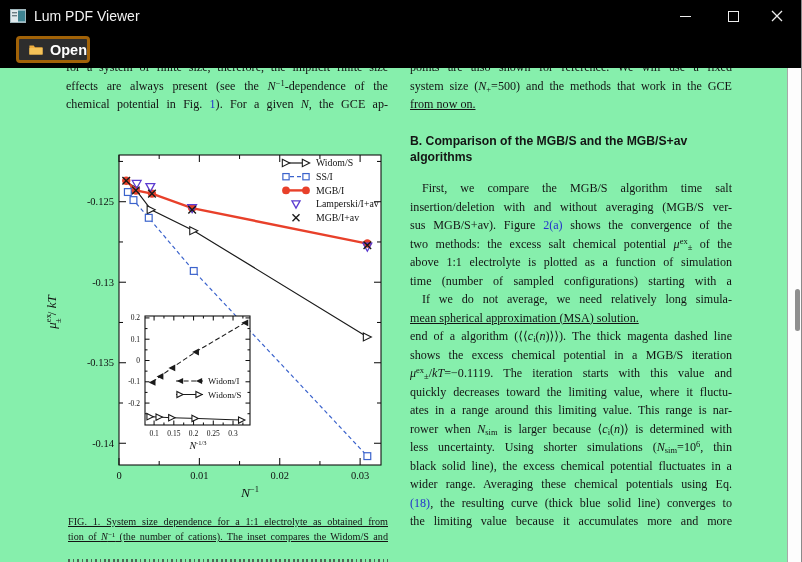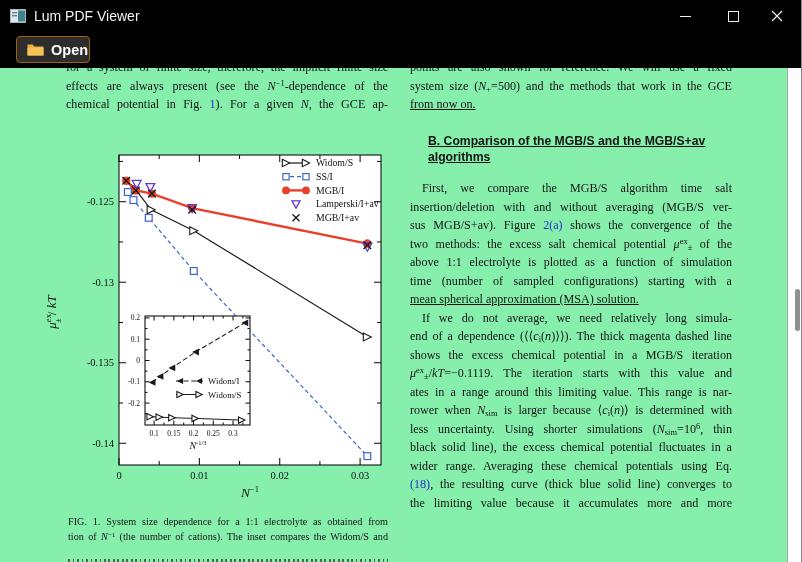--- a/index.html
+++ b/index.html
@@ -9,21 +9,21 @@
   .titlebar{position:absolute;top:0;left:0;width:802px;height:32px;background:#000;}
   .app-icon{position:absolute;left:10px;top:8px;width:16px;height:16px;}
   .win-title{position:absolute;left:34px;top:0;height:32px;line-height:32px;color:#f2f2f2;
        font-family:"Liberation Sans",sans-serif;font-size:14px;}
   .winbtn{position:absolute;top:1px;width:34px;height:30px;display:flex;align-items:center;justify-content:center;}
   .btn-min{right:100px;} .btn-max{right:52px;} .btn-close{right:8px;}
   .glyph-min{width:11px;height:0;border-top:1.4px solid #ededed;}
   .glyph-max{width:9px;height:9px;border:1.4px solid #ededed;}
   .toolbar{position:absolute;top:32px;left:0;width:802px;height:36px;background:#000;}
   .open-btn{position:absolute;left:16px;top:4px;width:74px;height:27px;background:#2d2d2d;
-       border:1px solid #a16207;border-radius:4px;display:flex;align-items:center;gap:7px;
+       border:3px solid #a16207;border-radius:4px;display:flex;align-items:center;gap:7px;
        padding:0 0 0 10px;box-sizing:border-box;cursor:pointer;}
   .open-label{color:#fff;font-family:"Liberation Sans",sans-serif;font-size:14.5px;font-weight:bold;}
   
   .content{position:absolute;top:68px;left:0;width:802px;height:494px;background:#86efac;
        overflow:hidden;color:#141414;}
   .col{position:absolute;}
   .line{line-height:18.5px;font-size:12.1px;text-align:justify;text-align-last:justify;
         height:18.5px;overflow:hidden;}
   .line .link{color:#2433cc;}
   .line .it{font-style:italic;}
@@ -250,50 +250,51 @@
       <path d="M176.9 391.4 L183.1 394.5 L176.9 397.6 Z" fill="#fff" stroke="#1a1a1a" stroke-width="1.1"></path>
       <path d="M195.9 391.4 L202.1 394.5 L195.9 397.6 Z" fill="#fff" stroke="#1a1a1a" stroke-width="1.1"></path>
       <text x="208" y="397.5" font-size="8.8" fill="#111">Widom/S</text>
       <text x="250" y="497" text-anchor="middle" font-size="13.5" fill="#111"><tspan font-style="italic">N</tspan><tspan dy="-5.13" font-size="8.5">−1</tspan></text>
       <text x="198" y="449" text-anchor="middle" font-size="10" fill="#111"><tspan font-style="italic">N</tspan><tspan dy="-3.8" font-size="6.5">-1/3</tspan></text>
       <g transform="translate(56,312) rotate(-90)">
         <text x="0" y="0" text-anchor="middle" font-size="13" fill="#111"><tspan font-style="italic" dy="0">μ</tspan><tspan font-size="8.5" dy="-5">ex</tspan><tspan font-size="8.5" dy="10" dx="-9">±</tspan><tspan dy="-5"> / </tspan><tspan font-style="italic" dy="0">kT</tspan></text>
       </g>
     </svg>
 
-  <div class="col cap" style="left:68px;top:446px;width:320px;">
+  <div class="col cap" style="left:68px;top:446px;width:320px;text-decoration:underline;">
       <div class="line"><span>FIG. 1. System size dependence for a 1:1 electrolyte as obtained from</span></div>
       <div class="line"><span>tion of </span><span class="it">N</span><span class="sup">−1</span><span> (the number of cations). The inset compares the Widom/S and</span></div>
     </div>
 
   <div class="sliver" style="left:68px;top:491px;width:320px;"></div>
 
   <div class="col" style="left:410px;top:-10px;width:322px;">
       <div class="line"><span>points are also shown for reference. We will use a fixed</span></div>
       <div class="line"><span>system size (</span><span class="it">N</span><span class="sub">+</span><span>=500) and the methods that work in the GCE</span></div>
       <div class="line left"><span>from now on.</span></div>
     </div>
 
-  <div class="col hd" style="left:428px;top:66px;width:305px;text-decoration:underline;">
+  <div class="col hd" style="left:410px;top:66px;width:305px;">
       <div class="line"><span>B. Comparison of the MGB/S and the MGB/S+av</span></div>
       <div class="line"><span>algorithms</span></div>
     </div>
 
   <div class="col" style="left:410px;top:111px;width:322px;">
       <div class="line in"><span>First, we compare the MGB/S algorithm time salt</span></div>
       <div class="line"><span>insertion/deletion with and without averaging (MGB/S ver-</span></div>
       <div class="line"><span>sus MGB/S+av). Figure </span><span class="link">2(a)</span><span> shows the convergence of the</span></div>
       <div class="line"><span>two methods: the excess salt chemical potential </span><span class="it">μ</span><span class="sup">ex</span><span class="sub">±</span><span> of the</span></div>
       <div class="line"><span>above 1:1 electrolyte is plotted as a function of simulation</span></div>
       <div class="line"><span>time (number of sampled configurations) starting with a</span></div>
+      <div class="line in"><span>If we do not average, we need relatively long simula-</span></div>
       <div class="line left"><span>mean spherical approximation (MSA) solution.</span></div>
-      <div class="line in"><span>If we do not average, we need relatively long simula-</span></div>
-      <div class="line"><span>end of a dependence (⟨⟨</span><span class="it">c</span><span class="sub">i</span><span>(</span><span class="it">n</span><span>)⟩⟩). The thick magenta dashed line</span></div>
+      <div class="line"><span>end of a algorithm (⟨⟨</span><span class="it">c</span><span class="sub">i</span><span>(</span><span class="it">n</span><span>)⟩⟩). The thick magenta dashed line</span></div>
       <div class="line"><span>shows the excess chemical potential in a MGB/S iteration</span></div>
       <div class="line"><span class="it">μ</span><span class="sup">ex</span><span class="sub">±</span><span>/</span><span class="it">kT</span><span>=−0.1119. The iteration starts with this value and</span></div>
+      <div class="line"><span>quickly decreases toward the limiting value, where it fluctu-</span></div>
       <div class="line"><span>ates in a range around this limiting value. This range is nar-</span></div>
       <div class="line"><span>rower when </span><span class="it">N</span><span class="sub">sim</span><span> is larger because ⟨</span><span class="it">c</span><span class="sub">i</span><span>(</span><span class="it">n</span><span>)⟩ is determined with</span></div>
       <div class="line"><span>less uncertainty. Using shorter simulations (</span><span class="it">N</span><span class="sub">sim</span><span>=10</span><span class="sup">6</span><span>, thin</span></div>
       <div class="line"><span>black solid line), the excess chemical potential fluctuates in a</span></div>
       <div class="line"><span>wider range. Averaging these chemical potentials using Eq.</span></div>
       <div class="line"><span class="link">(18)</span><span>, the resulting curve (thick blue solid line) converges to</span></div>
       <div class="line"><span>the limiting value because it accumulates more and more</span></div>
     </div>
 
   <div class="pane-divider"></div>

